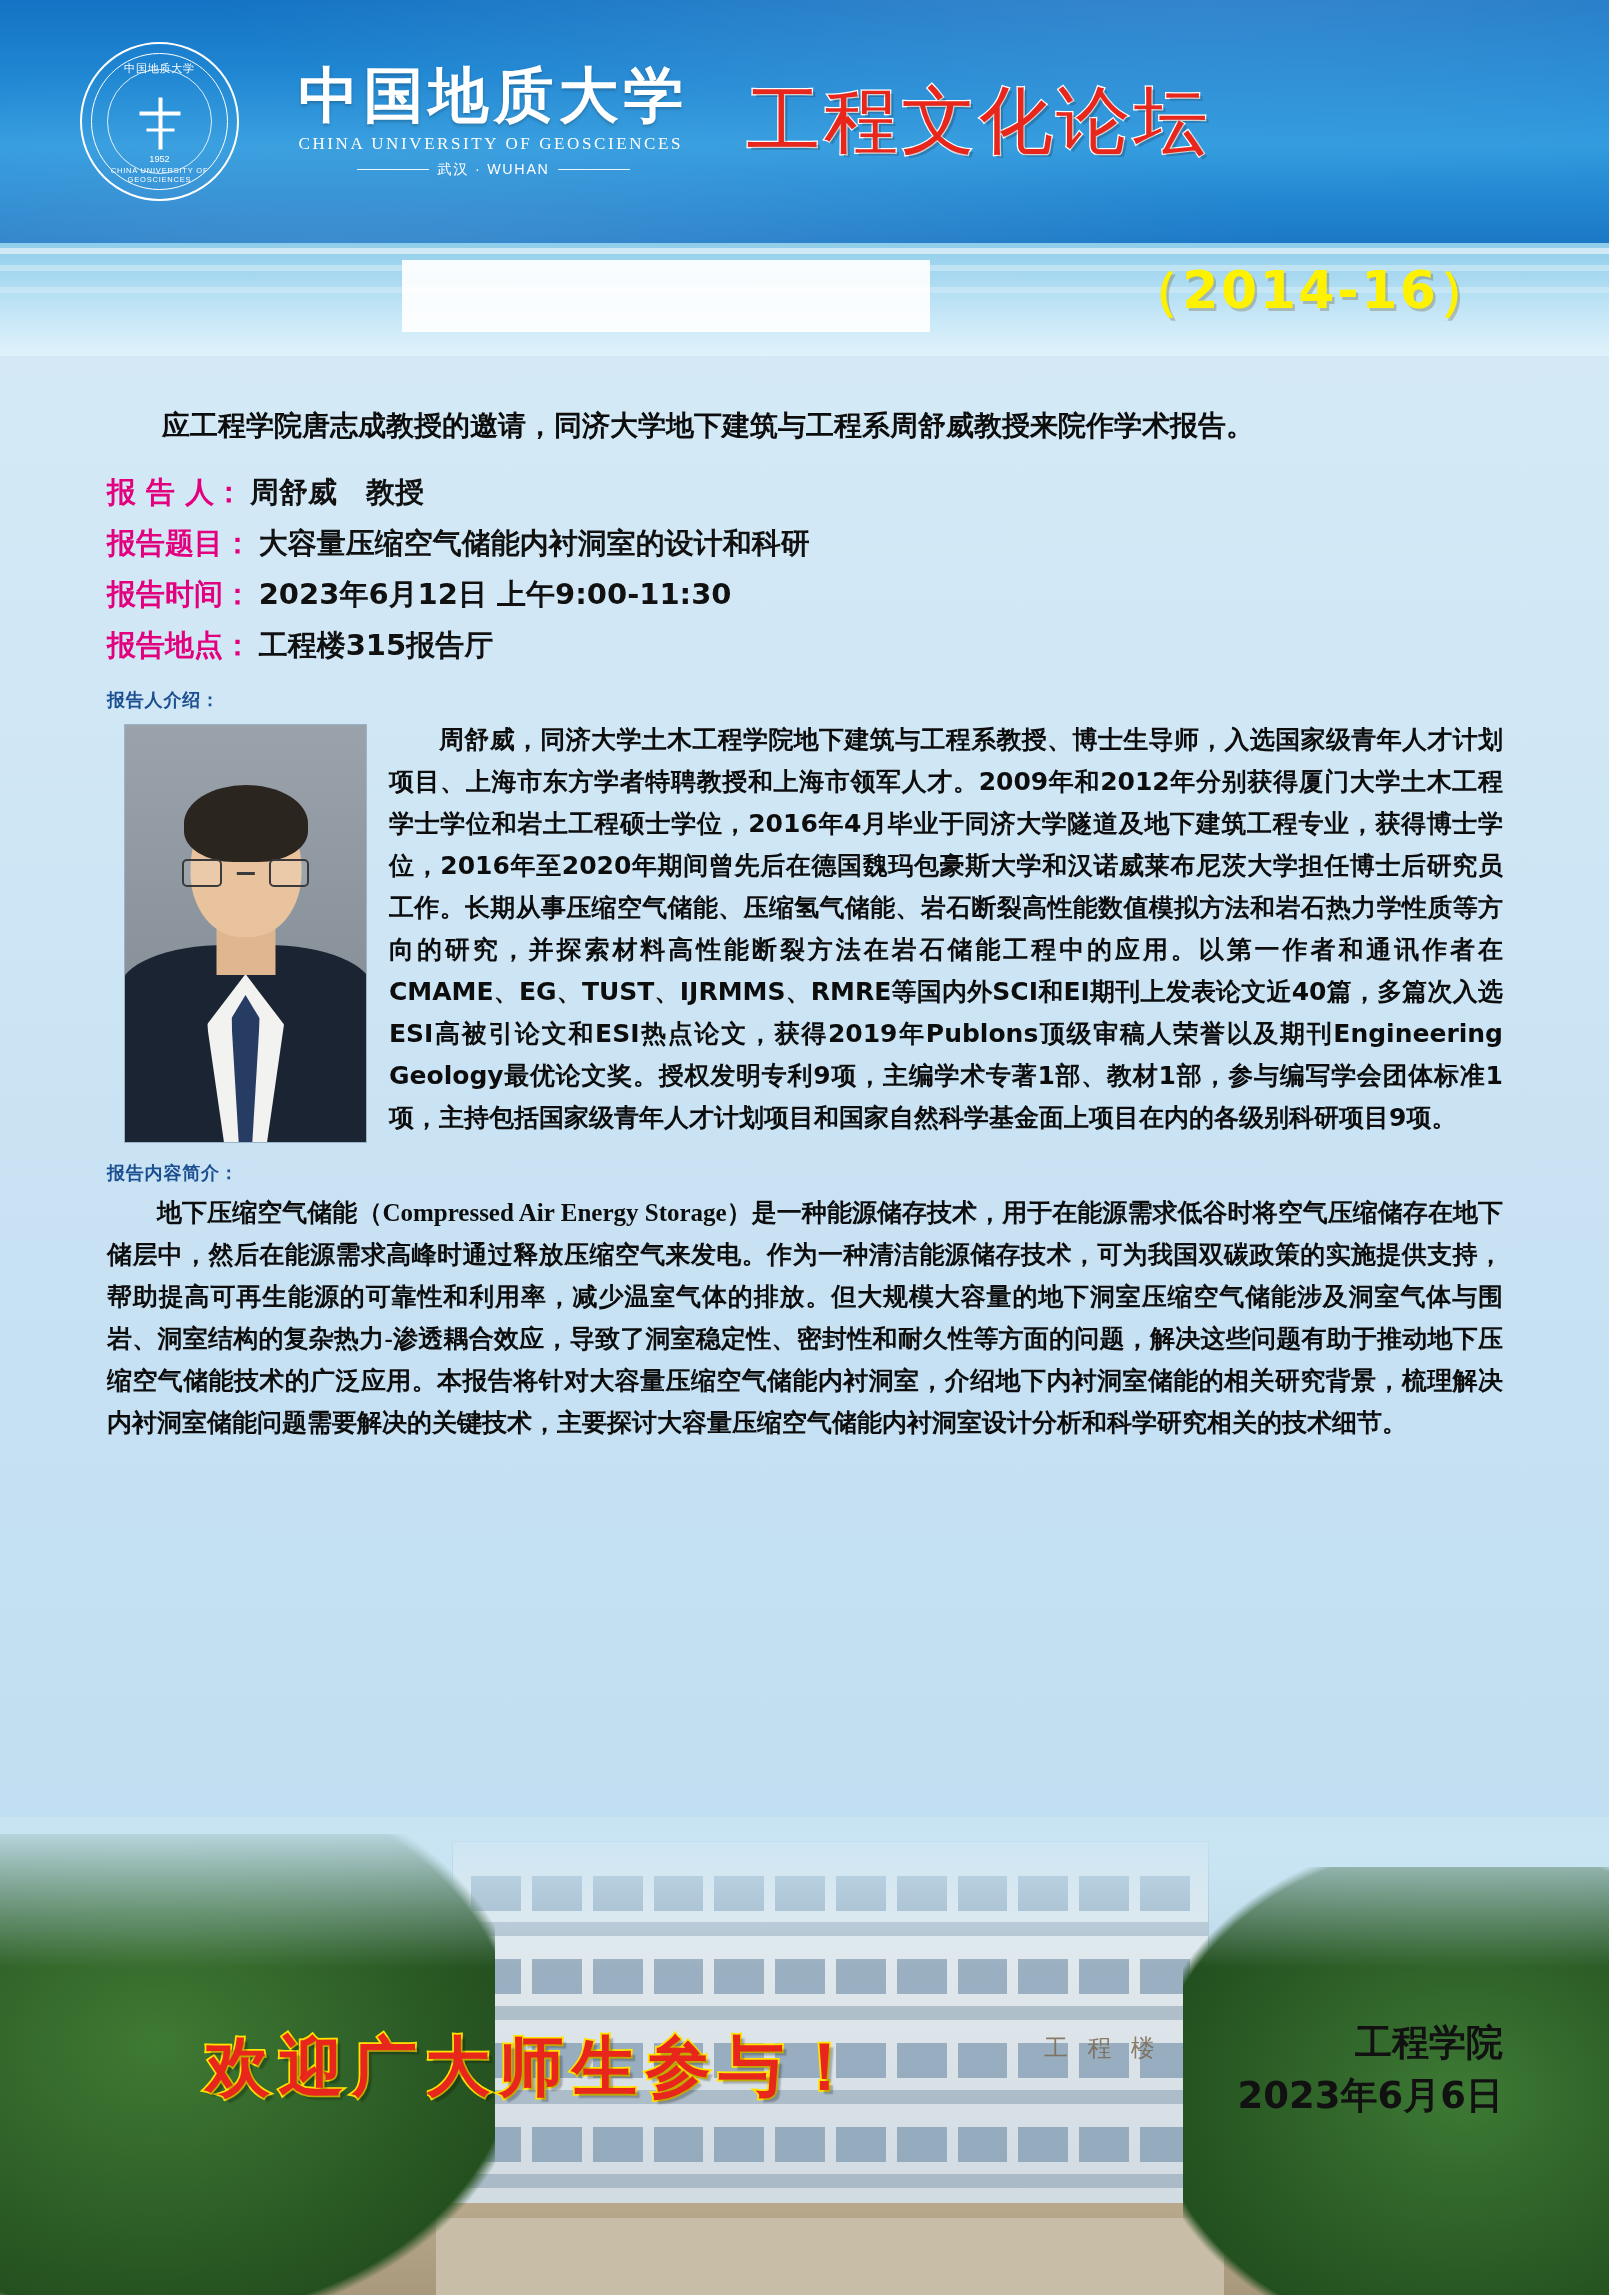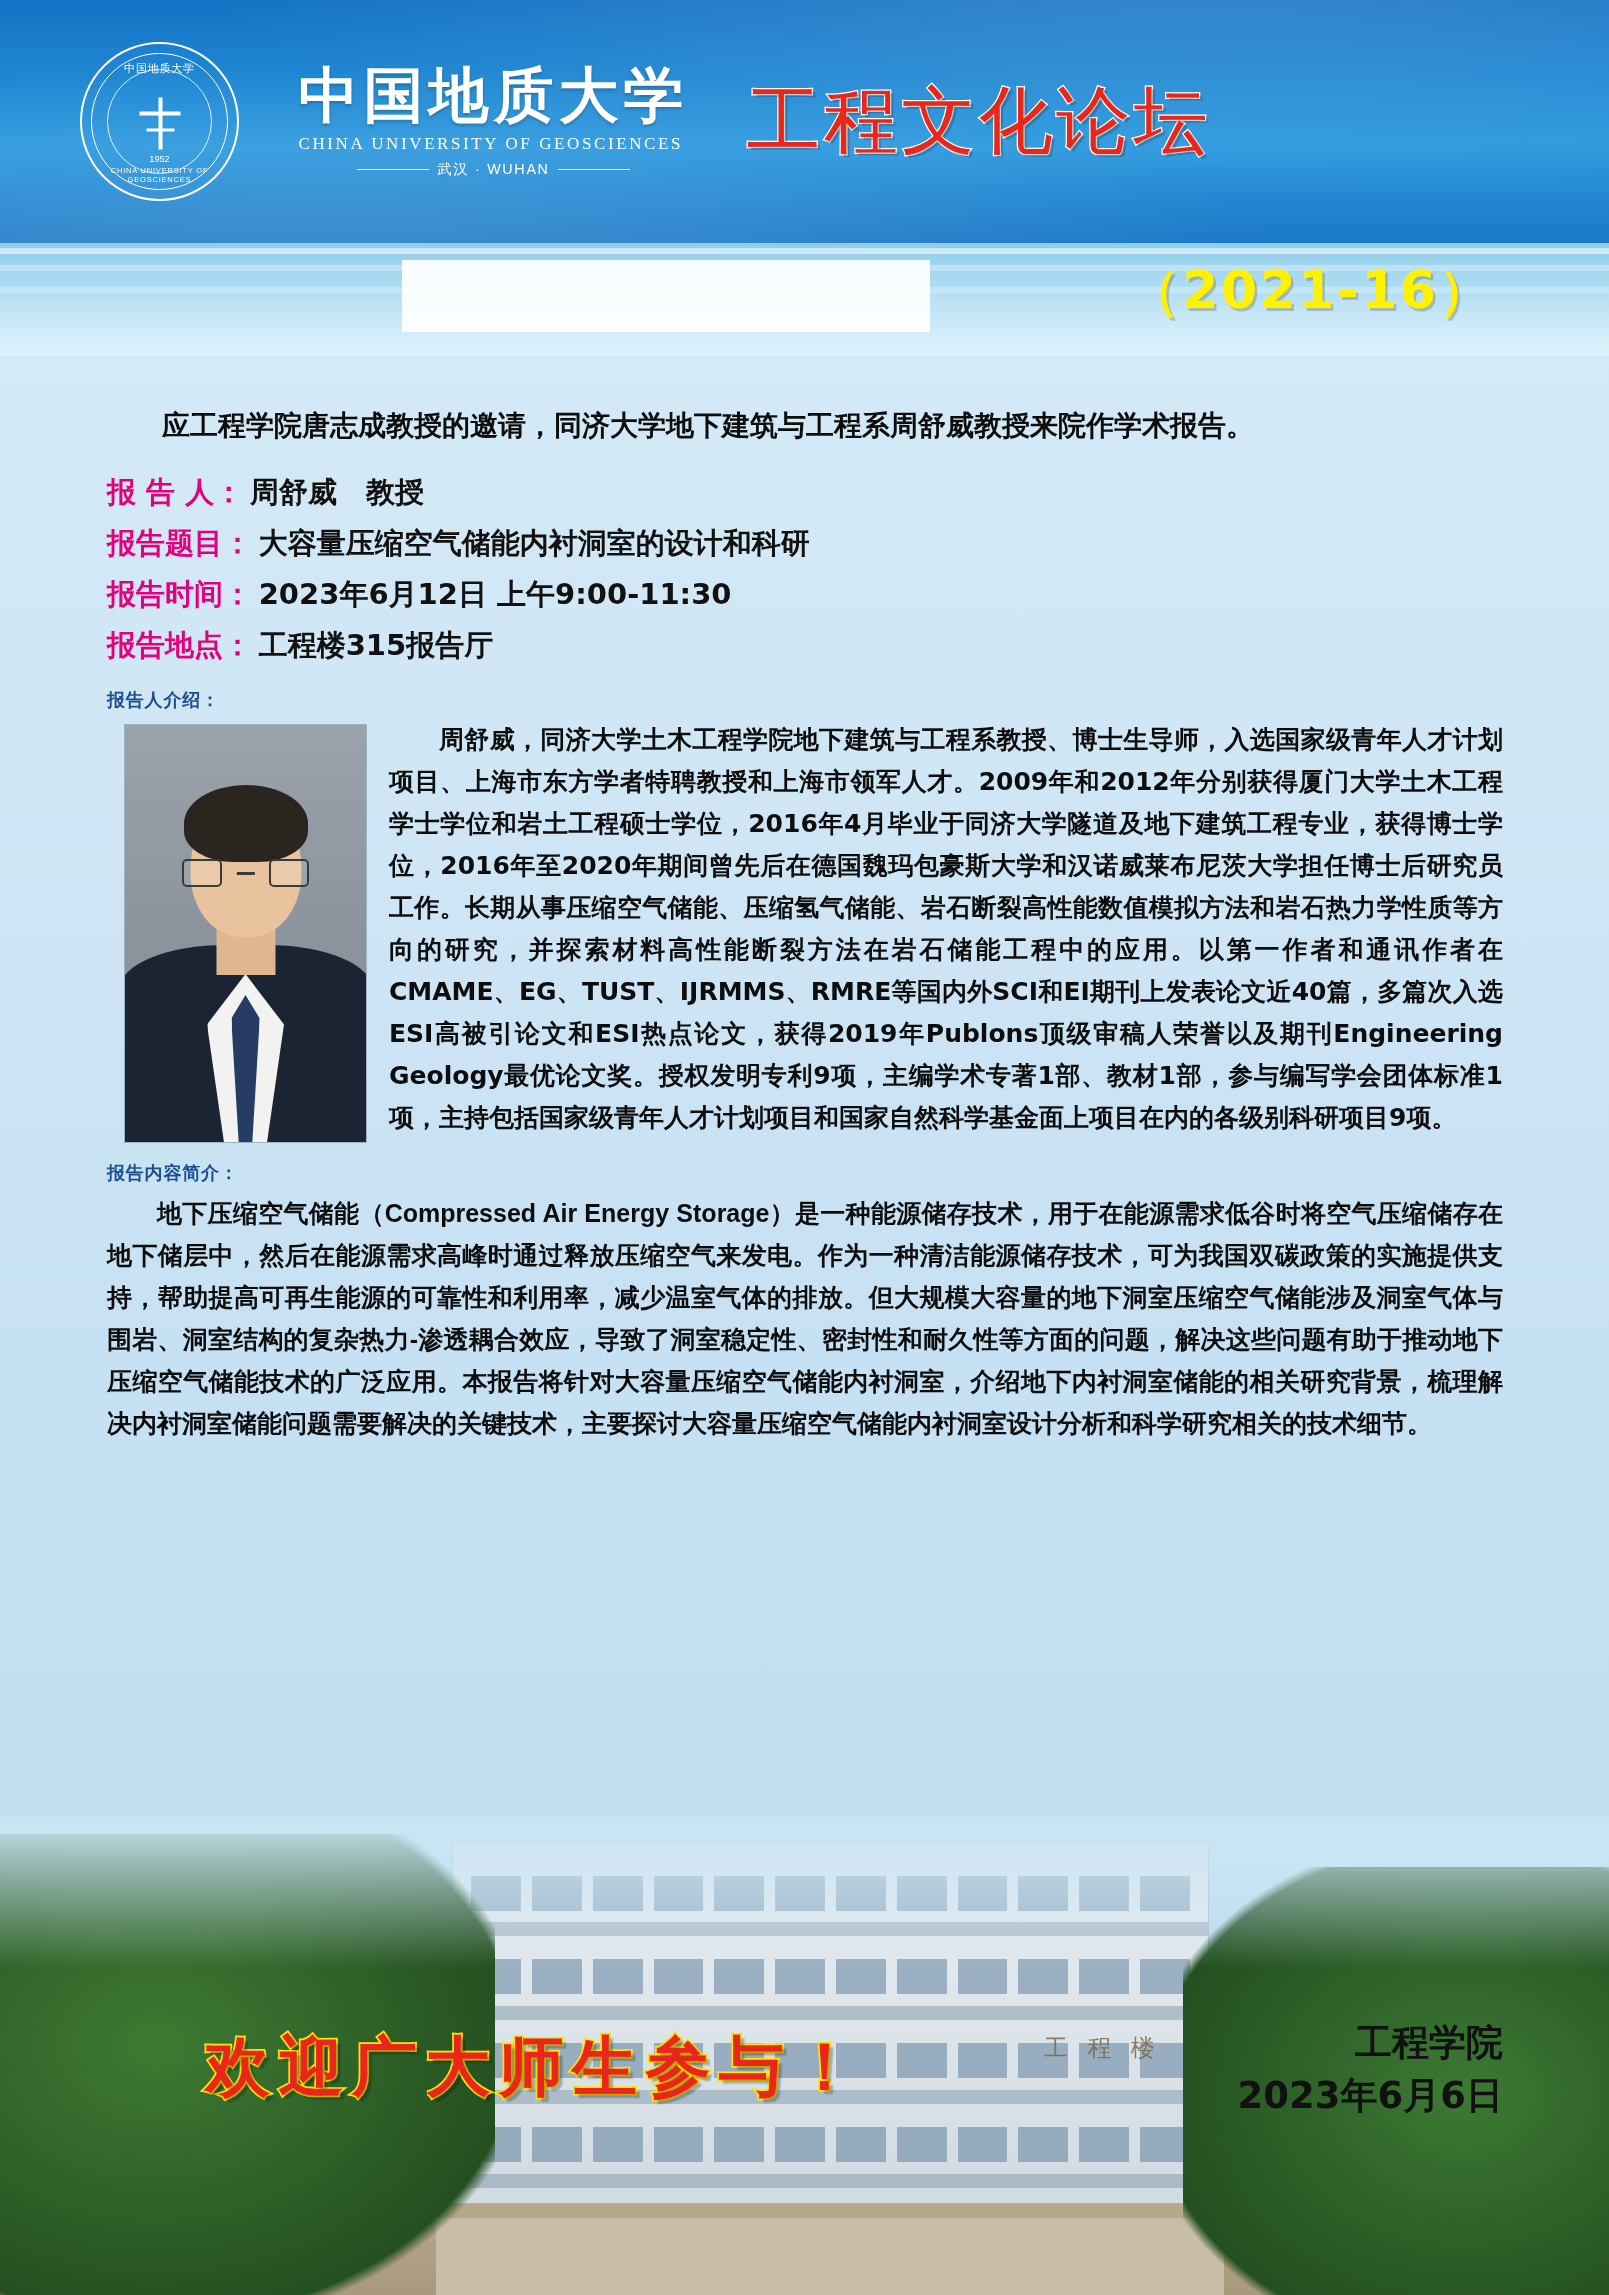--- a/index.html
+++ b/index.html
@@ -265,21 +265,21 @@
     font-size: 25px;
     line-height: 1.68;
     color: #0d0d0d;
     font-weight: 700;
     text-indent: 50px;
     text-align: justify;
   }
 
   .abstract {
     clear: both;
-    font-family: Liberation Sans, sans-serif;
+    font-family: Liberation Serif, serif;
     font-size: 25px;
     line-height: 1.68;
     color: #0d0d0d;
     font-weight: 700;
     text-indent: 50px;
     text-align: justify;
   }
 
   
   .photo-band {
@@ -394,21 +394,21 @@
 
       <div class="forum-title">工程文化论坛</div>
     </div>
   </div>
 
   <div class="sub-band">
     <div class="stripe" style="top:5px;"></div>
     <div class="stripe" style="top:22px; opacity:.6;"></div>
     <div class="stripe" style="top:44px; opacity:.45;"></div>
     <div class="white-plate"></div>
-    <div class="issue">（2021-16）</div>
+    <div class="issue">（2014-16）</div>
   </div>
 
   <div class="photo-band">
     <div class="photo-sky"></div>
     <div class="photo-building">
       <div class="floor" style="top:80px;"></div>
       <div class="floor" style="top:164px;"></div>
       <div class="floor" style="top:248px;"></div>
       <div class="floor" style="top:332px;"></div>
       <div class="win-row" style="top:34px;">

